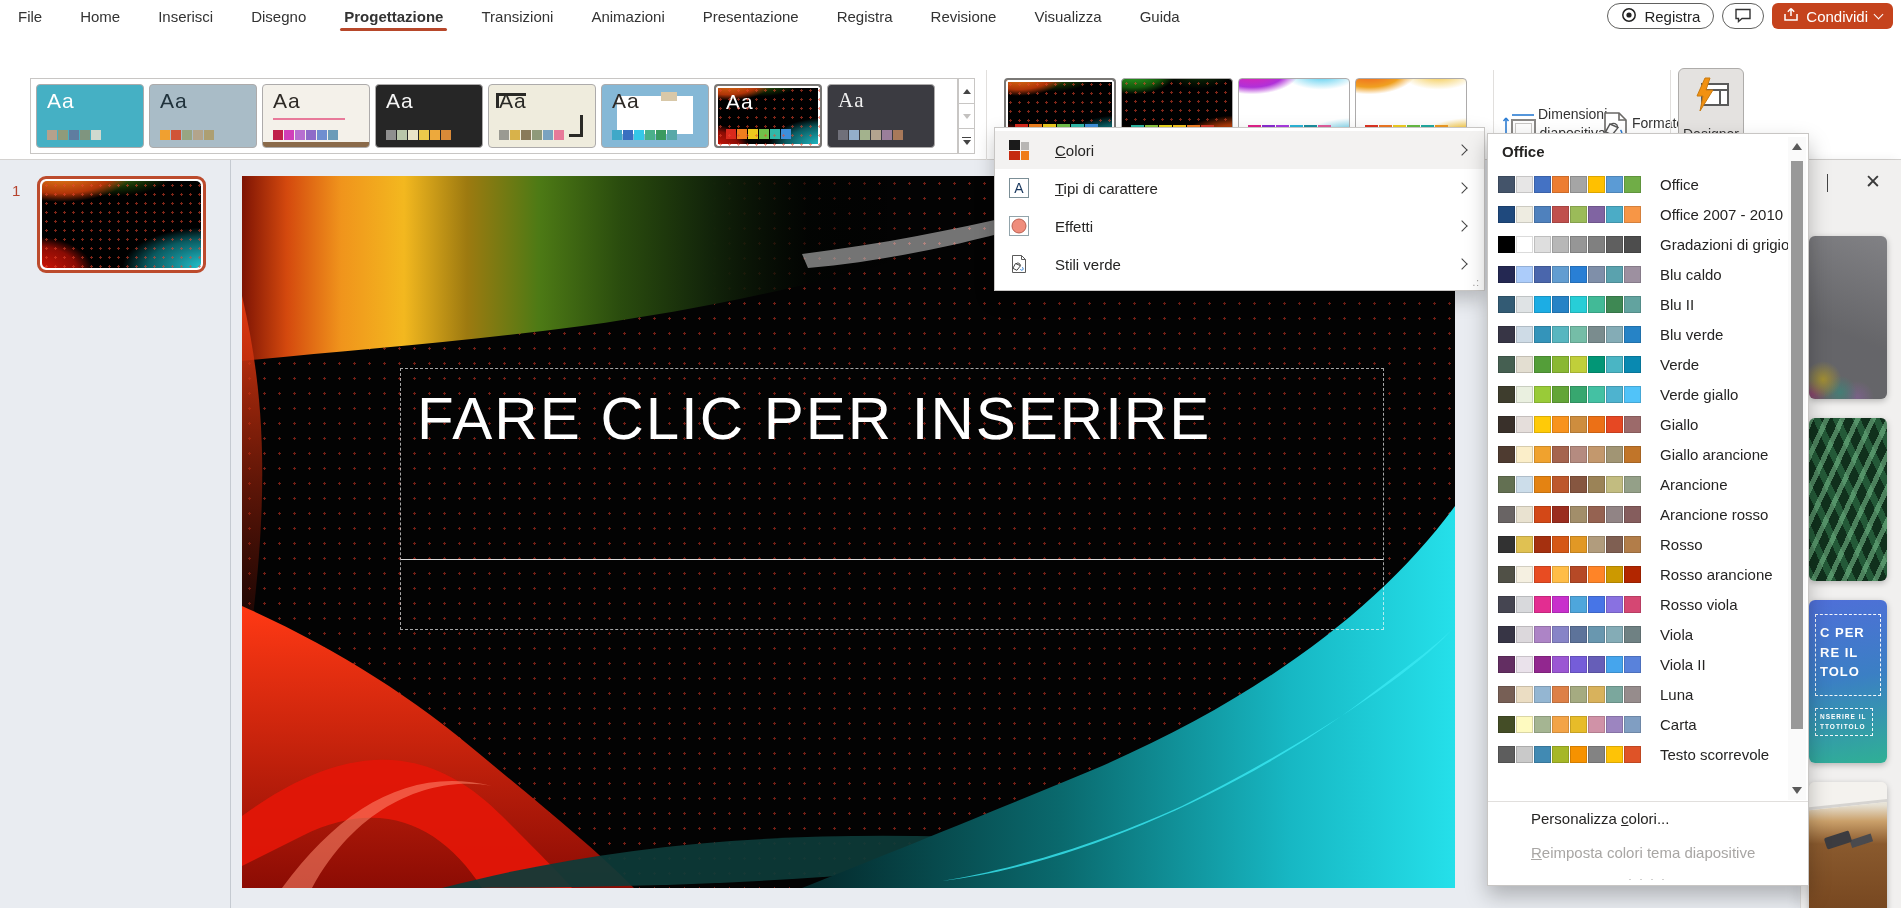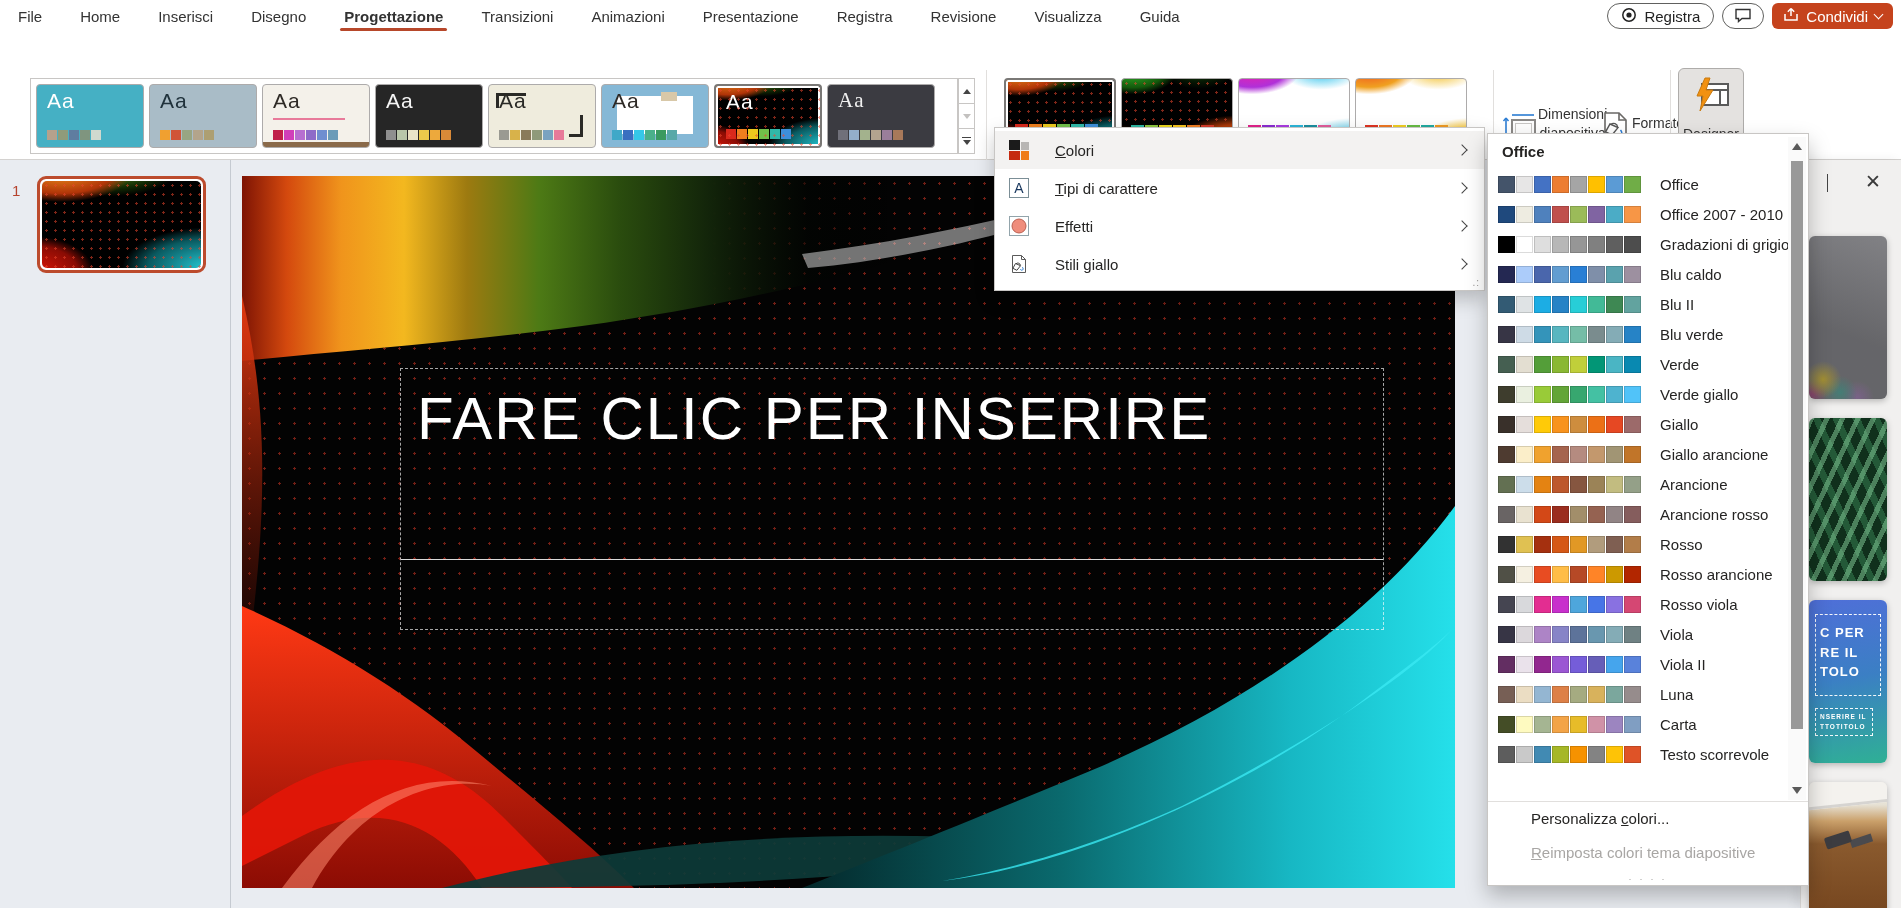--- a/index.html
+++ b/index.html
@@ -524,21 +524,21 @@
         <div class="menu-item">
           <span class="mi-icon">
             <svg width="20" height="20">
               <path d="M3.5 1.5h9l4 4v13h-13z" fill="#fff" stroke="#5a5a5a"></path>
               <path d="M12.5 1.5v4h4" fill="none" stroke="#5a5a5a"></path>
               <path d="M6.5 9.5l5 2.2-3.6 4.6-4-2z" fill="#fff" stroke="#444"></path>
               <path d="M7 9.8a2.6 2.6 0 0 1 4.4 1.6" fill="none" stroke="#444"></path>
               <path d="M13.4 13.2c.9 1 .9 2.2.2 2.8-.7.5-1.8.2-2.3-.8" fill="none" stroke="#2b7cd3"></path>
             </svg>
           </span>
-          <span class="mi-label">Stili giallo</span>
+          <span class="mi-label">Stili verde</span>
           <span class="mi-chev"></span>
         </div>
       </div>
     <div id="menu-grip">.:</div>
   </div>
 
   <div id="colors-submenu">
     <div id="submenu-header">Office</div>
     <div id="scheme-list">
         <div class="scheme-row">

